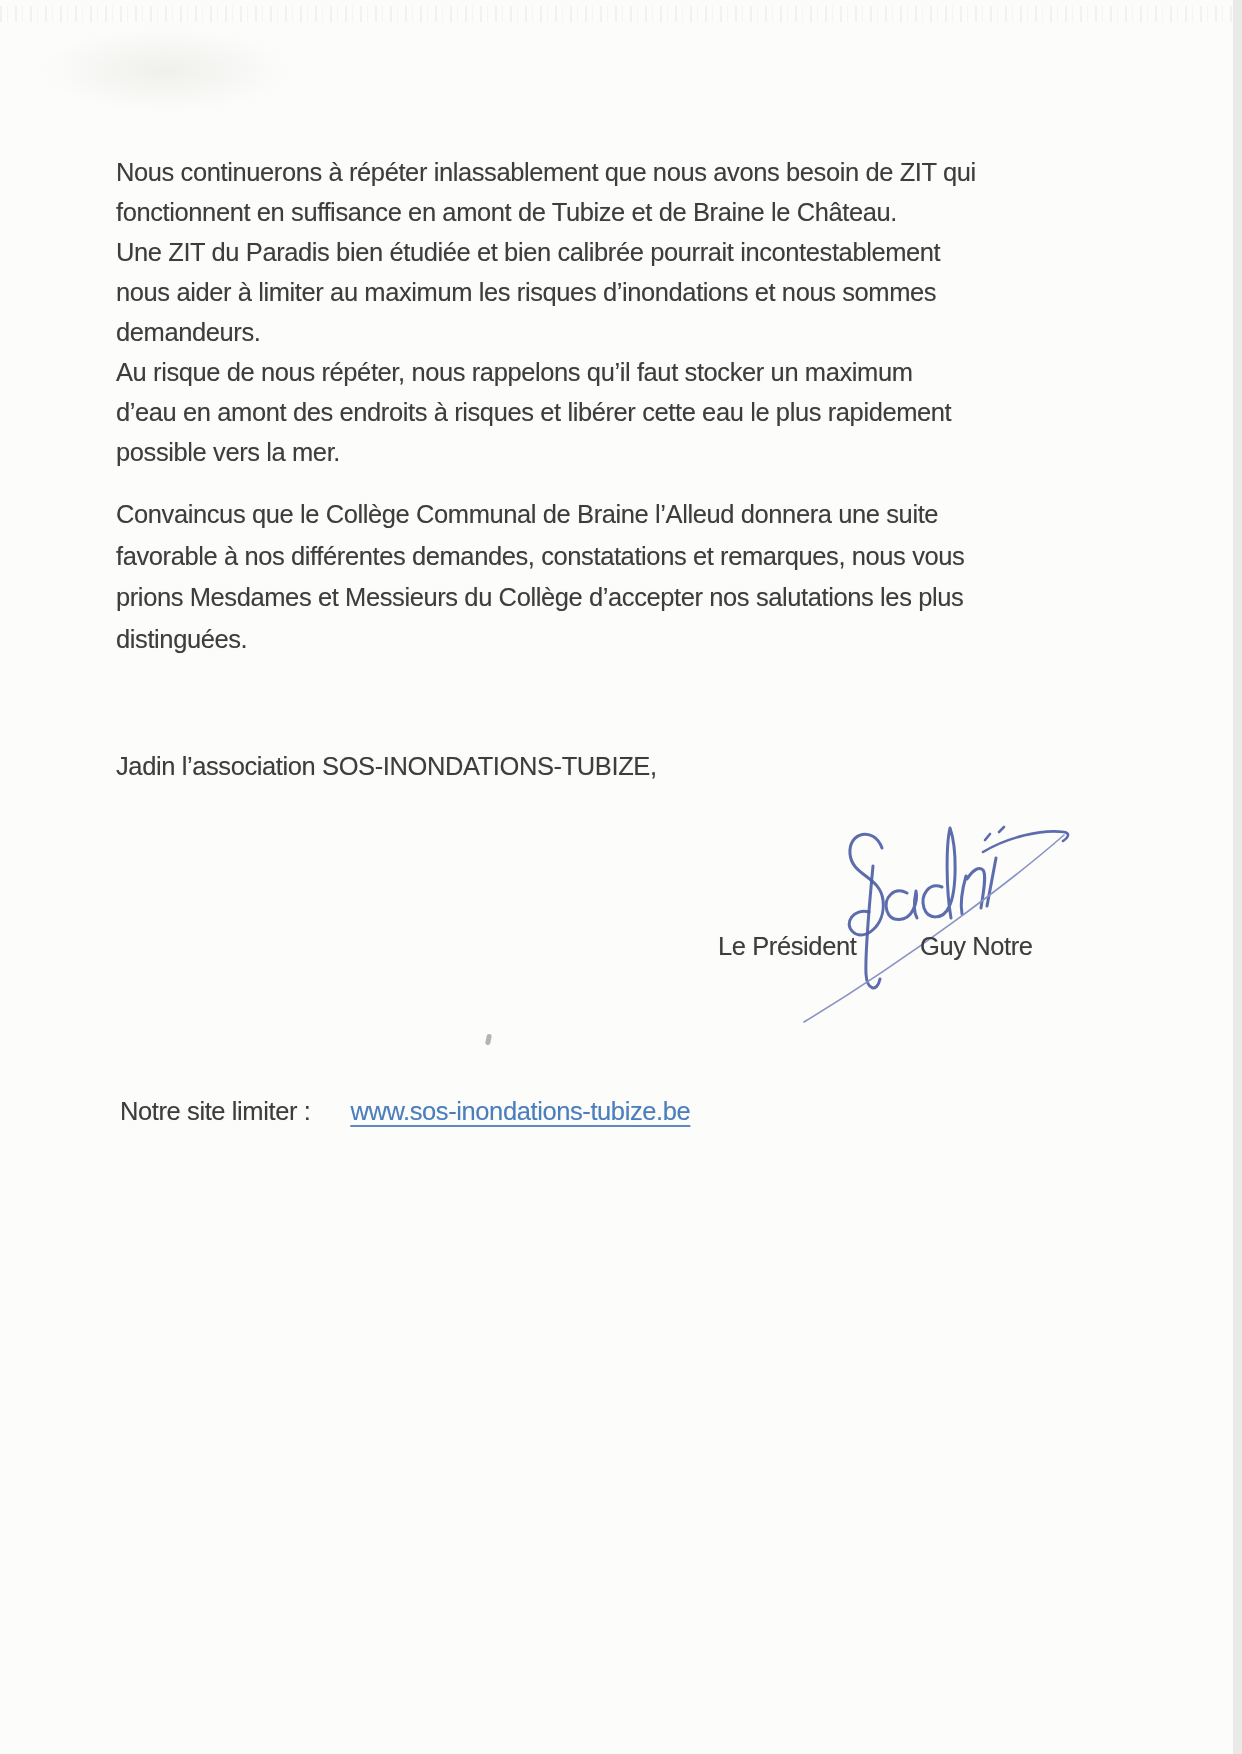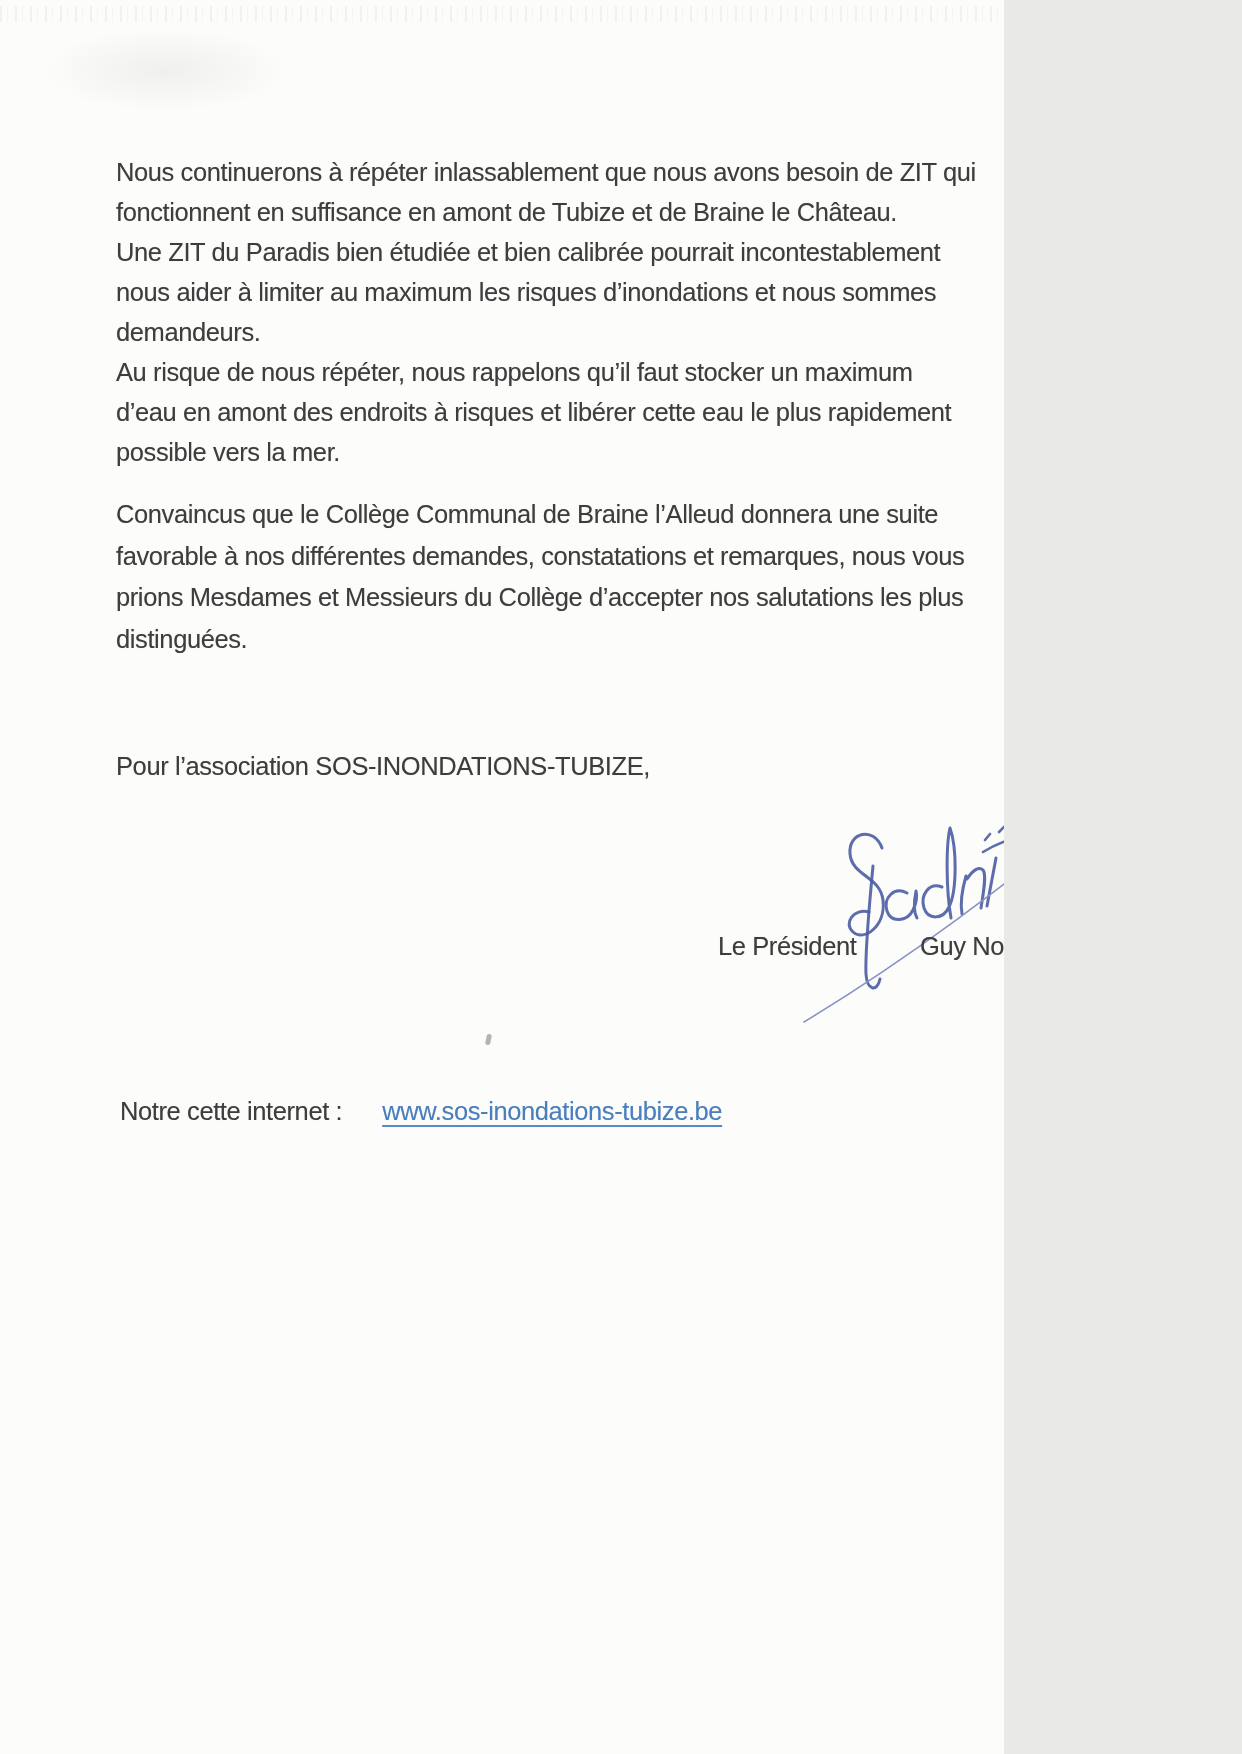--- a/index.html
+++ b/index.html
@@ -10,25 +10,26 @@
     --c-paper: #fcfcfa;
   }
   html, body { margin: 0; padding: 0; }
   body {
     width: 1242px; height: 1754px;
     background: #e9e9e7;
     font-family: "Liberation Sans", "DejaVu Sans", sans-serif;
   }
   .page {
     position: relative;
-    width: 1004px; height: 1754px;
+    width: 1217px; height: 1754px;
     background: var(--c-paper);
     overflow: hidden;
     color: var(--c-text);
     text-shadow: 0 0 0.7px rgba(61,61,61,0.35);
+    padding-left: 16px;
   }
   .noise-band {
     position: absolute; left: 0; top: 6px; width: 100%; height: 16px;
     background: repeating-linear-gradient(90deg,
       rgba(150,150,145,0.14) 0 2px, rgba(0,0,0,0) 2px 7px,
       rgba(170,170,165,0.11) 7px 8px, rgba(0,0,0,0) 8px 15px);
     filter: blur(0.6px);
     opacity: 0.8;
   }
   .blotch {
@@ -93,38 +94,38 @@
 demandeurs.
 Au risque de nous répéter, nous rappelons qu’il faut stocker un maximum
 d’eau en amont des endroits à risques et libérer cette eau le plus rapidement
 possible vers la mer.</div>
 
   <div class="para p2">Convaincus que le Collège Communal de Braine l’Alleud donnera une suite
 favorable à nos différentes demandes, constatations et remarques,  nous vous
 prions Mesdames et Messieurs du Collège d’accepter nos salutations les plus
 distinguées.</div>
 
-  <div class="line signoff">Pour l’association SOS-INONDATIONS-TUBIZE,</div>
+  <div class="line signoff">Jadin l’association SOS-INONDATIONS-TUBIZE,</div>
 
   <svg class="signature" viewBox="0 0 330 250" aria-hidden="true">
     <path class="sig-stroke" stroke-width="3" d="M112 58 C104 36 78 42 80 64 C82 86 110 86 113 110 C116 136 94 152 83 142 C73 133 84 118 99 122"></path>
     <path class="sig-stroke" stroke-width="3" d="M103 76 C99 118 95 160 96 184 C97 200 107 203 110 189"></path>
     <path class="sig-stroke" stroke-width="3" d="M137 103 C124 96 113 108 117 121 C121 133 137 132 143 120 C147 112 147 105 146 101 C144 111 143 121 147 128"></path>
     <path class="sig-stroke" stroke-width="3" d="M172 97 C159 92 150 105 154 118 C158 130 173 130 179 117 C187 101 187 58 180 38 C176 55 176 100 181 128"></path>
     <path class="sig-stroke" stroke-width="3" d="M196 86 C192 100 190 113 192 124 M197 89 C203 80 209 76 213 80 C217 85 213 104 211 118 M226 68 L217 116"></path>
     <path class="sig-stroke" stroke-width="2.6" d="M215 50 L220 44 M229 42 L234 37"></path>
     <path class="sig-stroke" stroke-width="2.6" d="M213 62 C238 47 272 39 294 42 C300 43 299 47 293 51"></path>
     <path class="sig-thin" stroke-width="1.6" d="M294 45 C245 88 140 168 34 232"></path>
   </svg>
 
   <span class="line president-label">Le Président</span>
 
   <span class="line president-name">Guy Notre</span>
 
 
   <div class="line site">
-    <span>Notre cette internet :</span><a class="link" href="#">www.sos-inondations-tubize.be</a>
+    <span>Notre site limiter :</span><a class="link" href="#">www.sos-inondations-tubize.be</a>
   </div>
 
 
   <div class="speck"></div>
 
 </div>
 
 </body></html>

